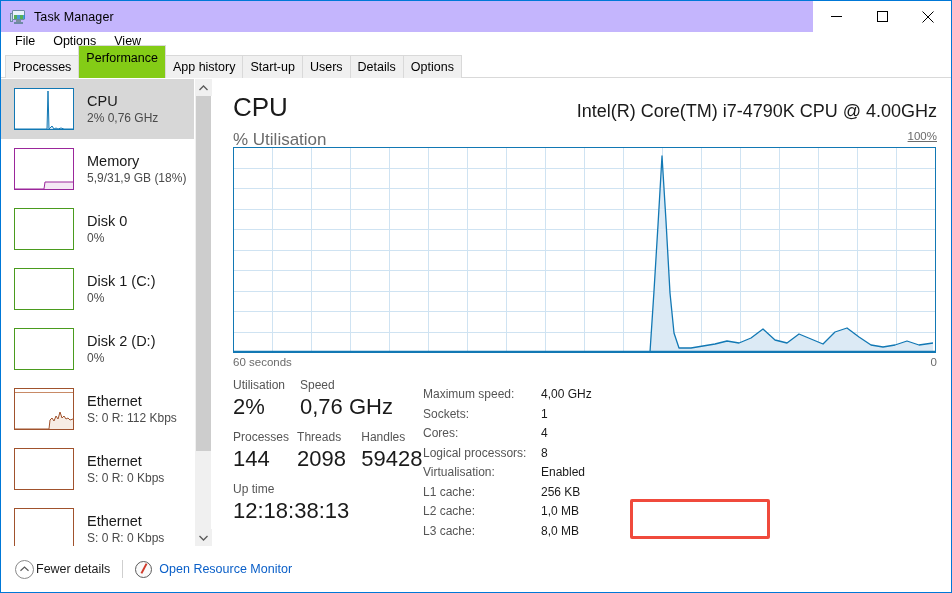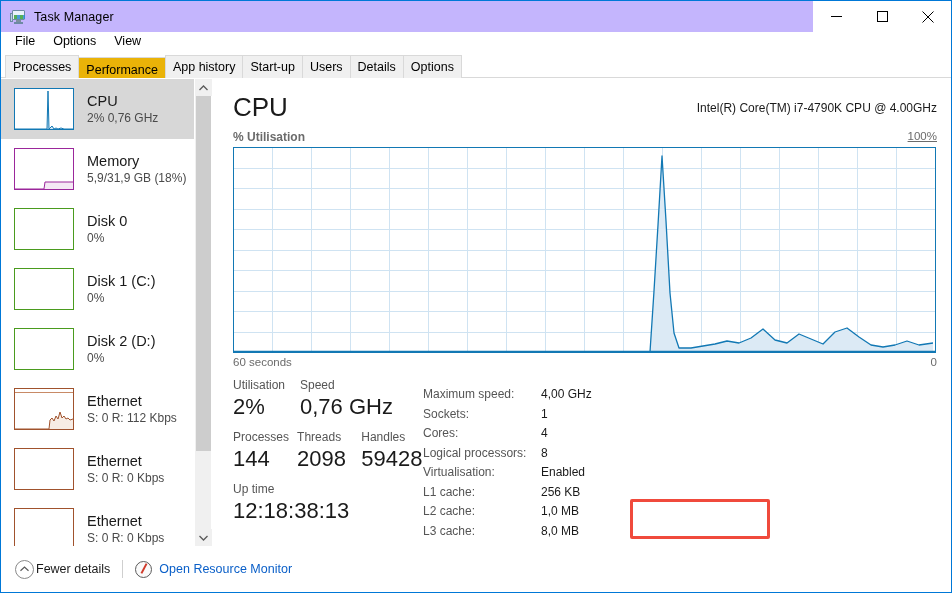--- a/index.html
+++ b/index.html
@@ -101,22 +101,22 @@
     height: 23px; line-height: 22px;
     padding: 0 7px;
     background: #f0f0f0;
     border: 1px solid #d9d9d9;
     border-bottom: none;
     margin-right: -1px;
     position: relative; z-index: 1;
   }
   .tab:first-child { margin-left: 4px; }
   .tab.active {
-    background: #eab308;
-    height: 21px; line-height: 24px;
+    background: #84cc16;
+    height: 33px; line-height: 24px;
     z-index: 3;
     border-color: #d9d9d9;
   }
 
   
   .content {
     position: absolute; left: 0; top: 78px;
     width: 950px; height: 467px;
     background: #ffffff;
   }
@@ -178,25 +178,25 @@
     position: absolute; left: 211px; top: 0;
     width: 739px; height: 467px;
   }
   .cpu-heading {
     position: absolute; left: 21px; top: 12px;
     font-size: 26px; color: #1a1a1a;
     line-height: 32px;
   }
   .cpu-model {
     position: absolute; right: 14px; top: 22px;
-    font-size: 12px; color: #1a1a1a;
+    font-size: 18px; color: #1a1a1a;
   }
   .axis-label-left {
     position: absolute; left: 21px; top: 51px;
-    font-size: 12px; color: #6b6b6b; font-weight: bold;
+    font-size: 17px; color: #6b6b6b;
   }
   .axis-label-right {
     position: absolute; right: 14px; top: 51px;
     font-size: 11.5px; color: #6b6b6b; text-decoration: underline;
   }
   .graph {
     position: absolute; left: 21px; top: 68px;
     width: 703px; height: 206px;
     border: 1px solid #1278b4;
     background: #ffffff;

